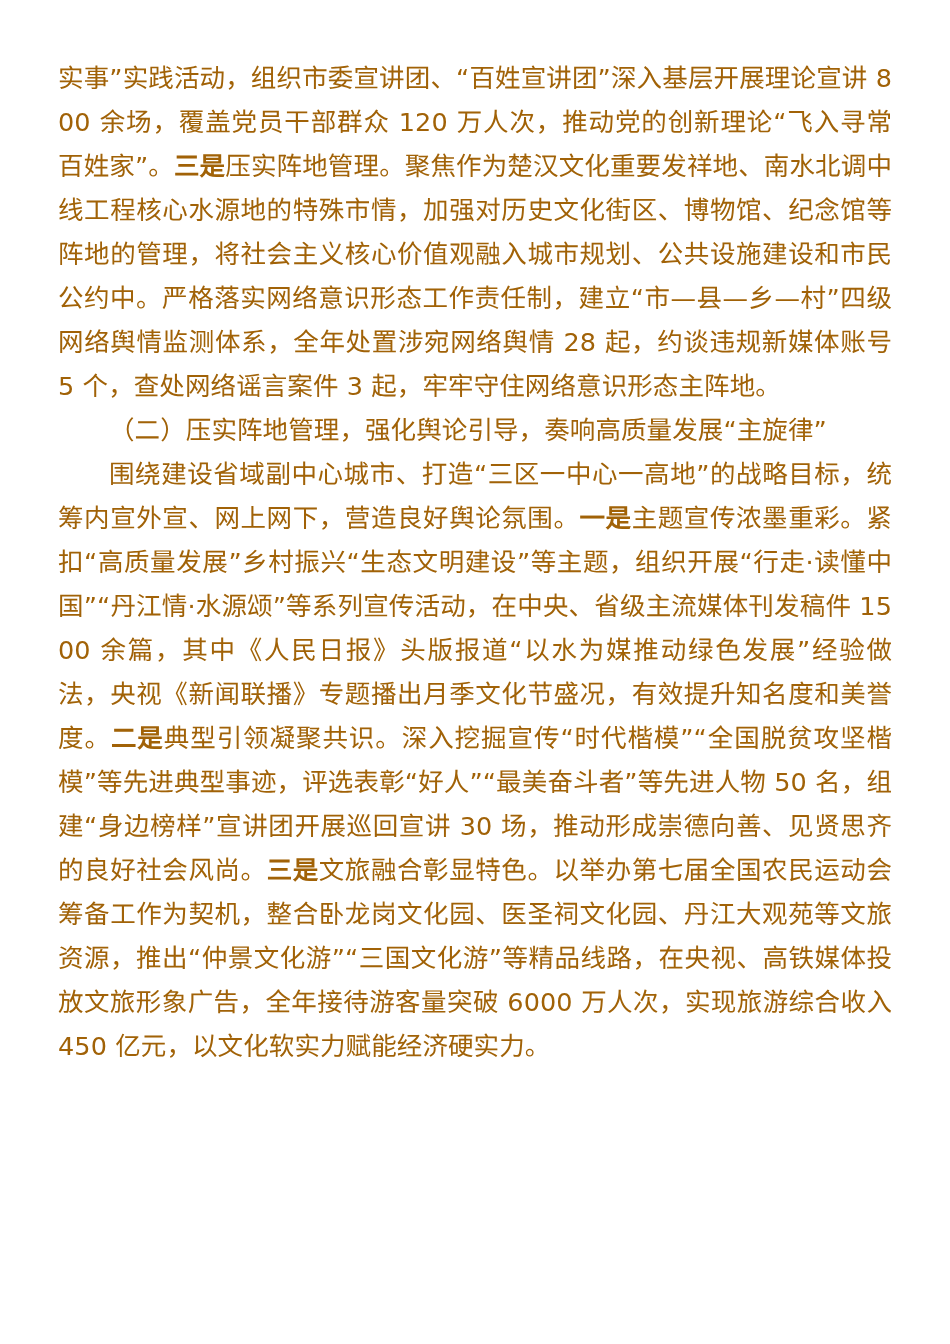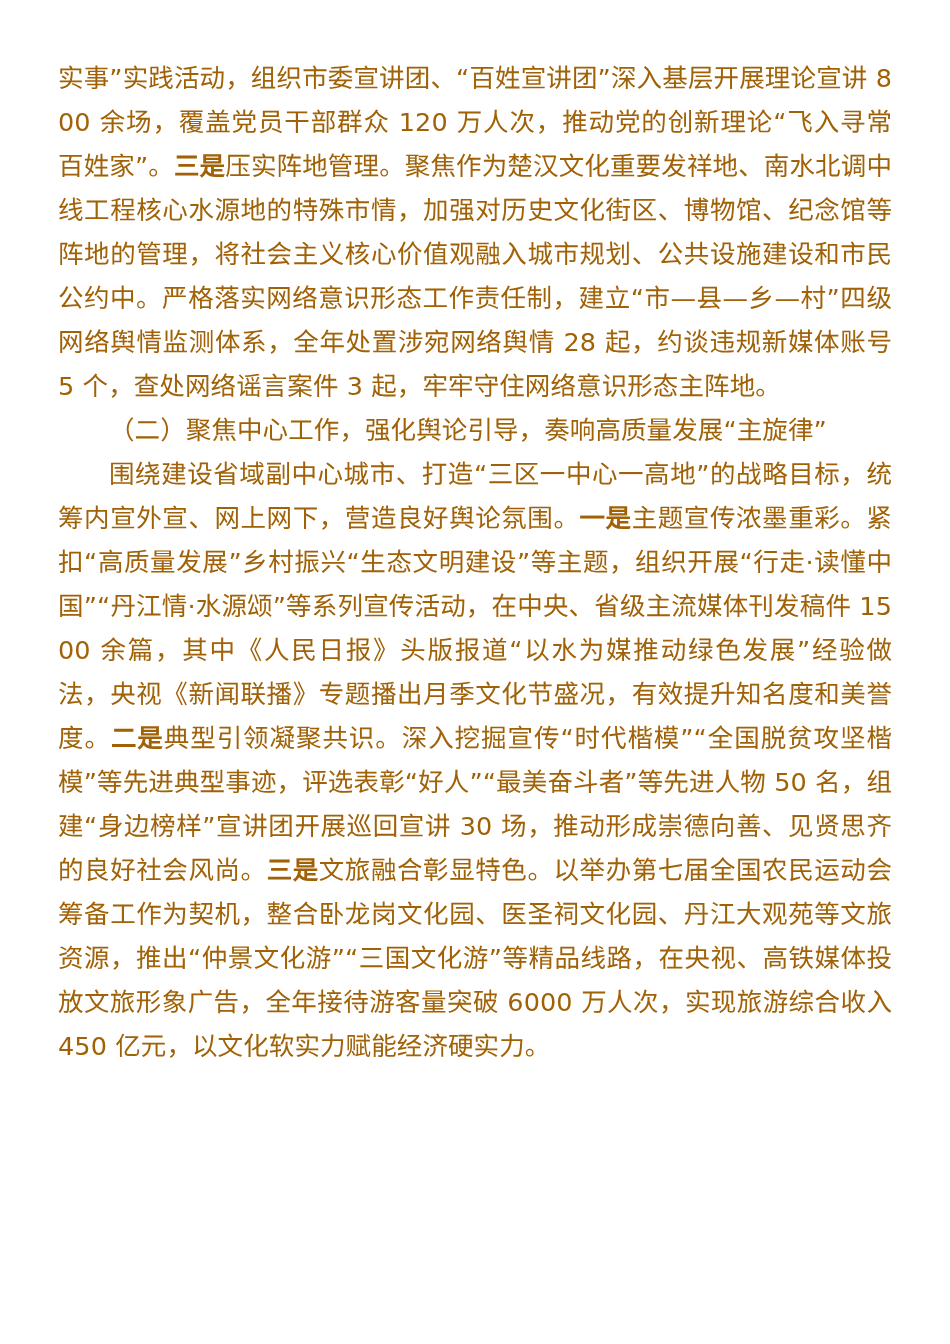--- a/index.html
+++ b/index.html
@@ -51,19 +51,19 @@
   }
 </style>
 </head>
 <body>
 
 <div class="page">
   <div class="body-col">
 
     <p class="para runon"><span>实事”实践活动，组织市委宣讲团、“百姓宣讲团”深入基层开展理论宣讲 800 余场，覆盖党员干部群众 120 万人次，推动党的创新理论“飞入寻常百姓家”。</span><span class="bold">三是</span><span>压实阵地管理。聚焦作为楚汉文化重要发祥地、南水北调中线工程核心水源地的特殊市情，加强对历史文化街区、博物馆、纪念馆等阵地的管理，将社会主义核心价值观融入城市规划、公共设施建设和市民公约中。严格落实网络意识形态工作责任制，建立“市—县—乡—村”四级网络舆情监测体系，全年处置涉宛网络舆情 28 起，约谈违规新媒体账号 5 个，查处网络谣言案件 3 起，牢牢守住网络意识形态主阵地。</span></p>
 
-    <p class="para heading"><span>（二）聚焦中心工作，强化舆论引导，奏响高质量发展“主旋律”</span></p>
+    <p class="para heading"><span>（二）压实阵地管理，强化舆论引导，奏响高质量发展“主旋律”</span></p>
 
     <p class="para indent"><span>围绕建设省域副中心城市、打造“三区一中心一高地”的战略目标，统筹内宣外宣、网上网下，营造良好舆论氛围。</span><span class="bold">一是</span><span>主题宣传浓墨重彩。紧扣“高质量发展”乡村振兴“生态文明建设”等主题，组织开展“行走·读懂中国”“丹江情·水源颂”等系列宣传活动，在中央、省级主流媒体刊发稿件 1500 余篇，其中《人民日报》头版报道“以水为媒推动绿色发展”经验做法，央视《新闻联播》专题播出月季文化节盛况，有效提升知名度和美誉度。</span><span class="bold">二是</span><span>典型引领凝聚共识。深入挖掘宣传“时代楷模”“全国脱贫攻坚楷模”等先进典型事迹，评选表彰“好人”“最美奋斗者”等先进人物 50 名，组建“身边榜样”宣讲团开展巡回宣讲 30 场，推动形成崇德向善、见贤思齐的良好社会风尚。</span><span class="bold">三是</span><span>文旅融合彰显特色。以举办第七届全国农民运动会筹备工作为契机，整合卧龙岗文化园、医圣祠文化园、丹江大观苑等文旅资源，推出“仲景文化游”“三国文化游”等精品线路，在央视、高铁媒体投放文旅形象广告，全年接待游客量突破 6000 万人次，实现旅游综合收入 450 亿元，以文化软实力赋能经济硬实力。</span></p>
 
 
   </div>
 </div>
 
 </body></html>

